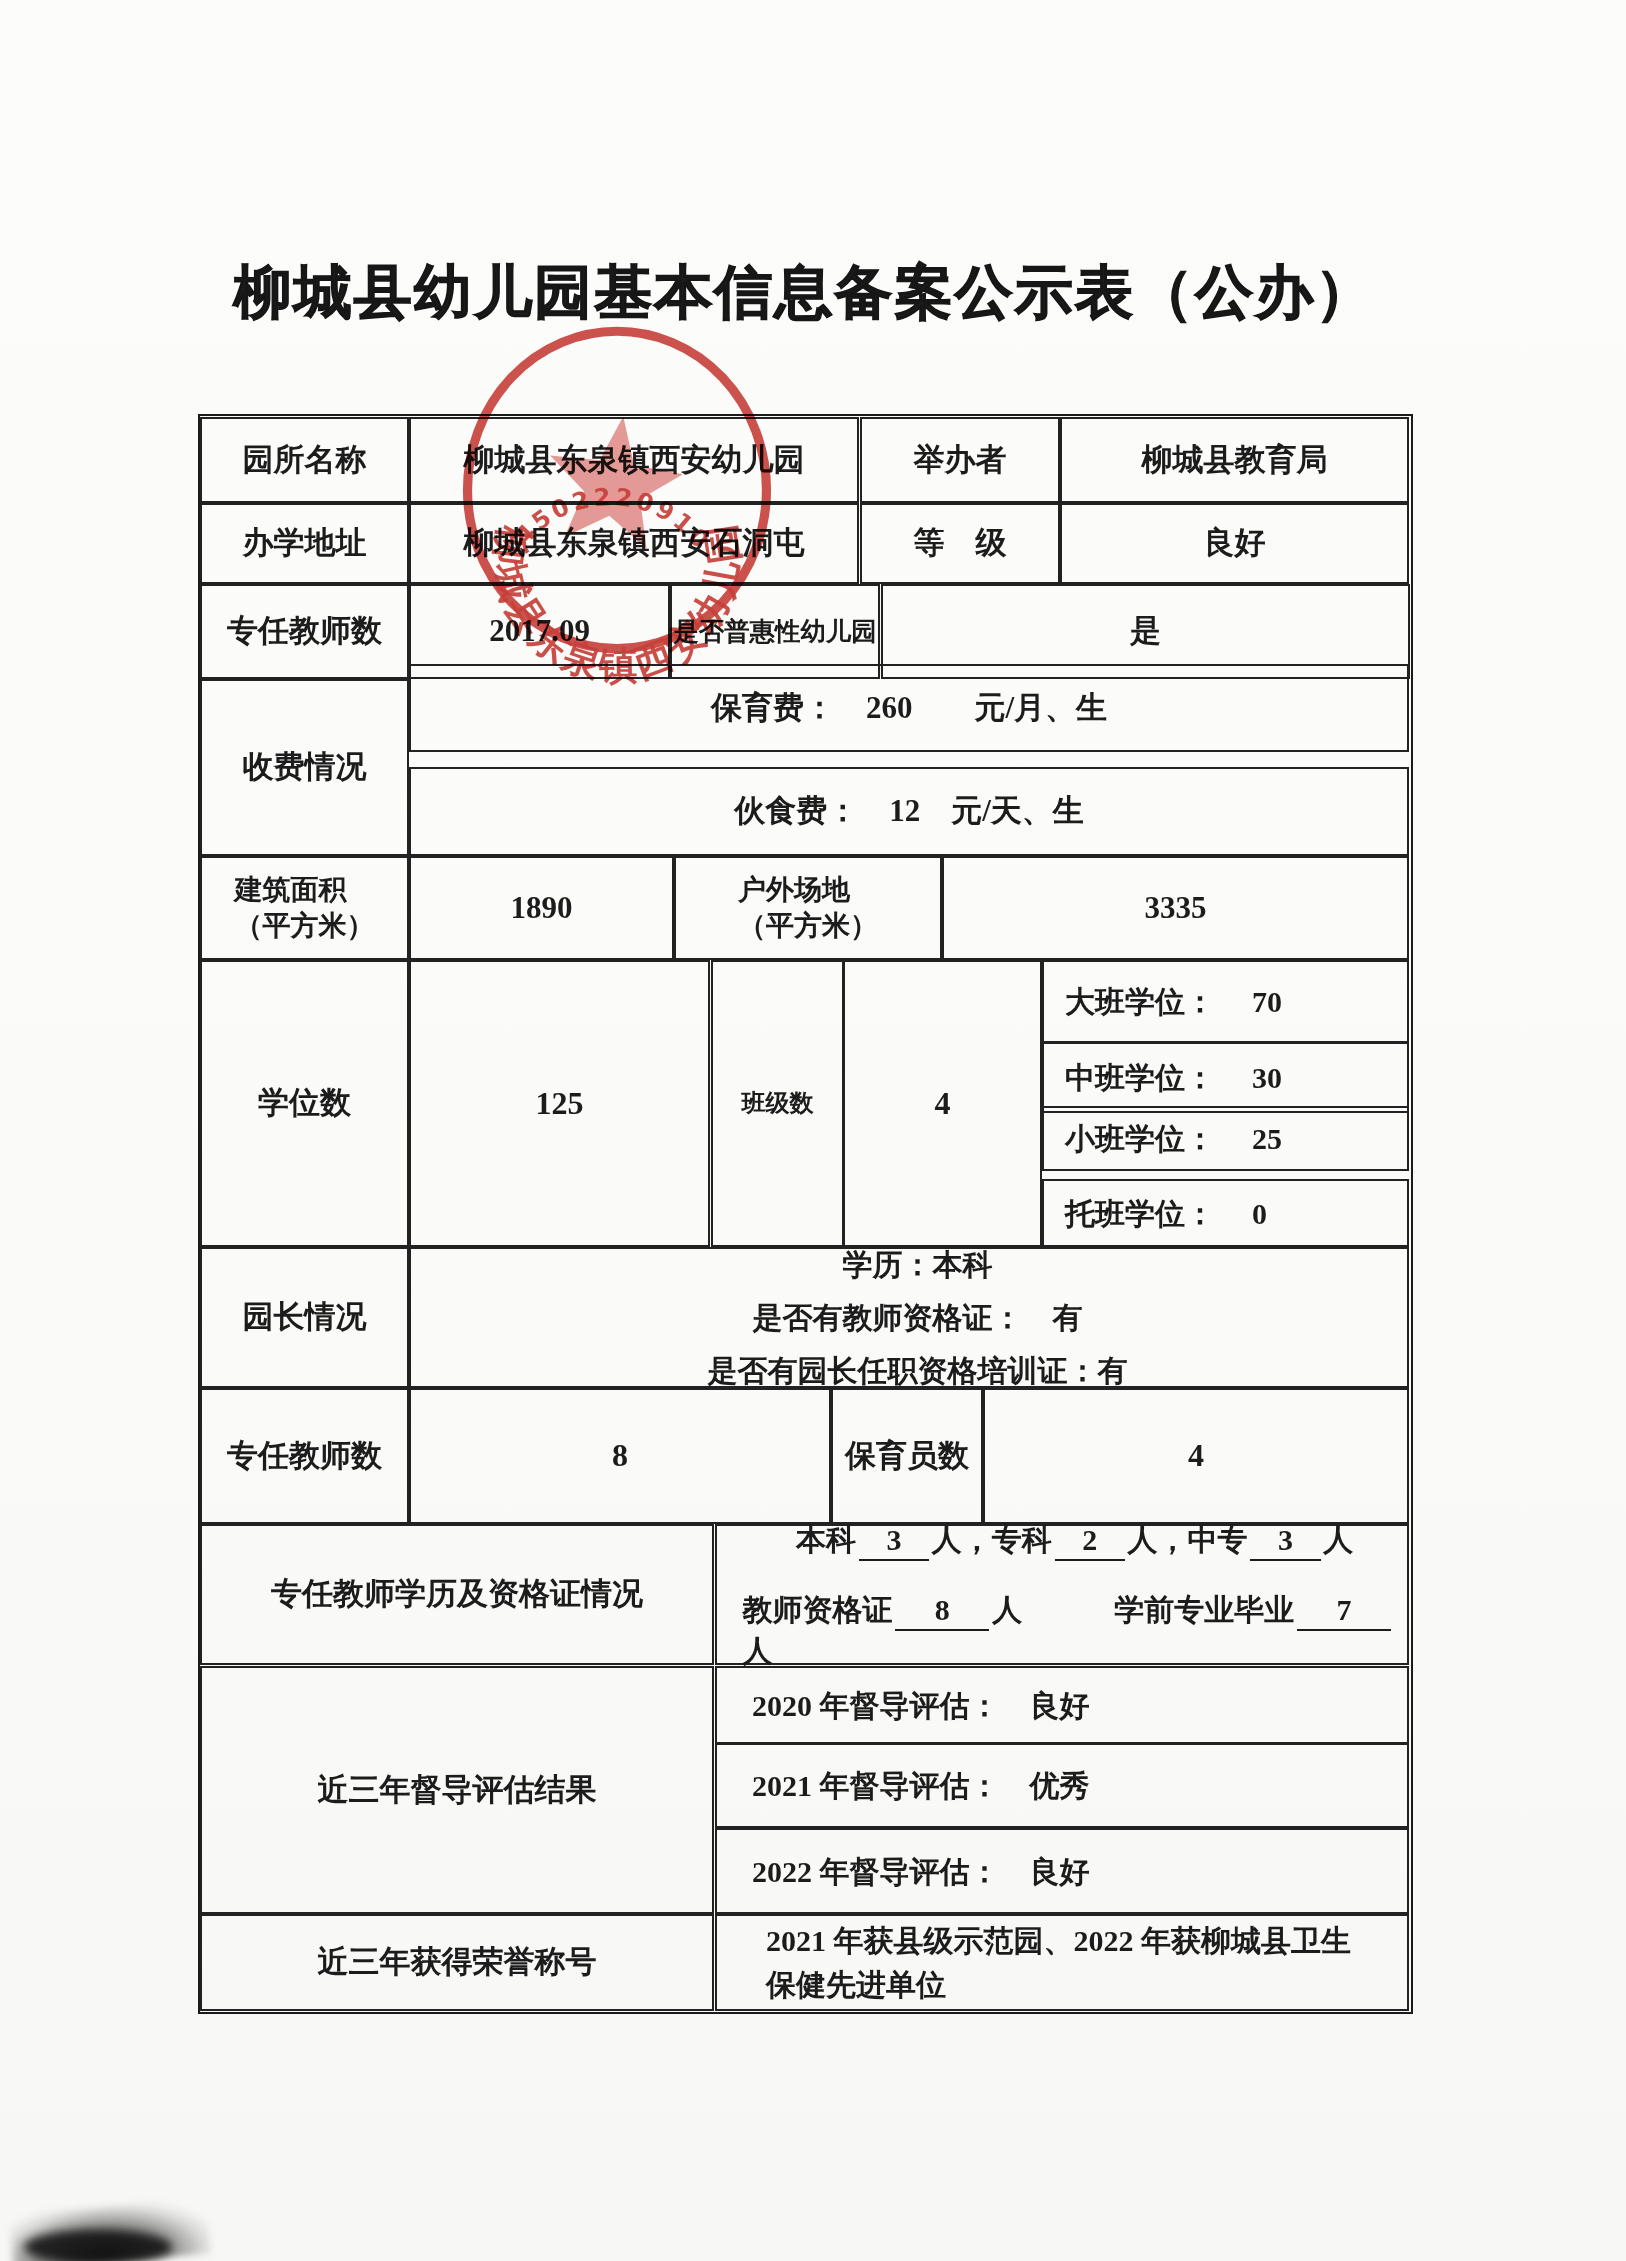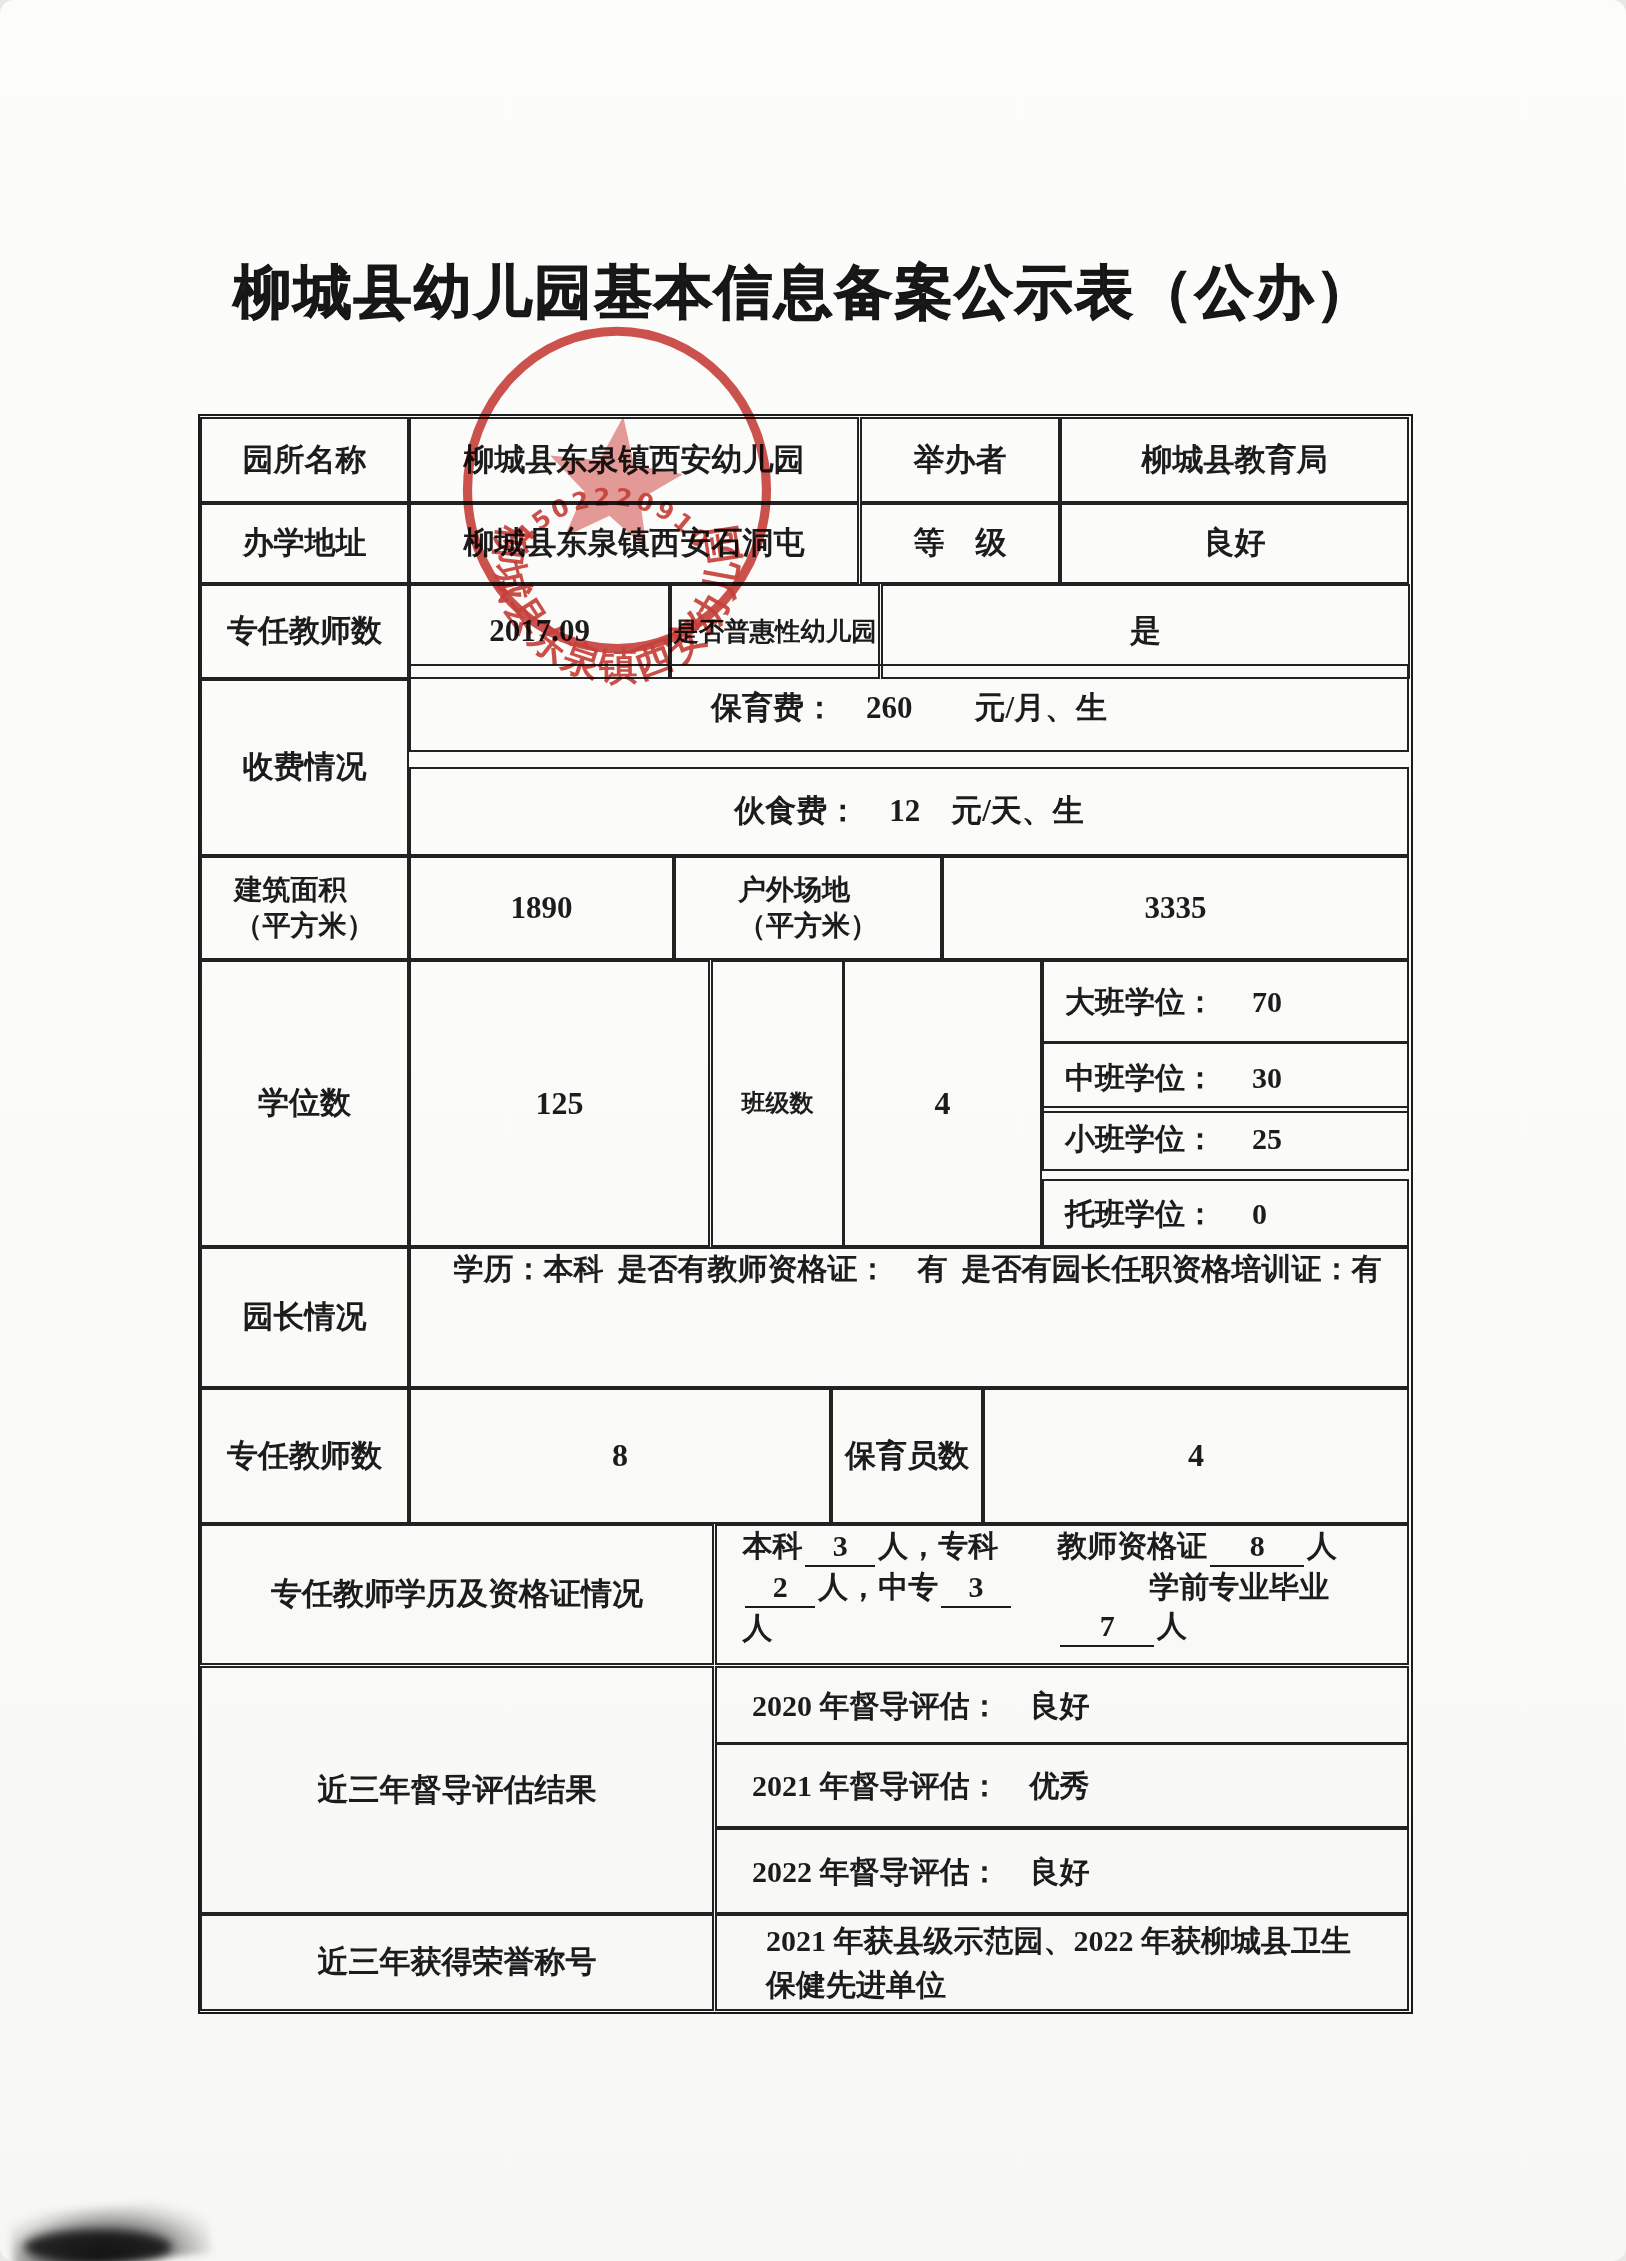--- a/index.html
+++ b/index.html
@@ -1,38 +1,37 @@
 <!DOCTYPE html>
 <html style="font-size:11.3px"><head>
 <meta charset="utf-8">
 <style>
   html,body{margin:0;padding:0;background:#e8e8e6;}
   .page{
     position:relative;width:1626px;height:2261px;overflow:hidden;
     background:linear-gradient(180deg,#fcfcfa 0%,#fafaf8 60%,#f7f7f5 100%);
     font-family:"Liberation Serif","DejaVu Serif",serif;
     color:#1c1c1c;
-    border-radius:14px;
   }
   .title{
     position:absolute;left:200px;top:254px;width:1209px;height:71px;
     font-size:58px;font-weight:bold;letter-spacing:2.1px;text-align:center;
     -webkit-text-stroke:1.1px #161616;white-space:nowrap;
   }
   .frame{position:absolute;left:198px;top:414px;width:1215px;height:1600px;
     box-sizing:border-box;border:2.8px solid #1b1b1b;}
   .cell{
     position:absolute;box-sizing:border-box;border:2.1px solid #222;
     display:flex;align-items:center;justify-content:center;
     font-weight:700;font-size:31px;line-height:1.3;color:#1c1c1c;
   }
   .pre{white-space:pre-line;}
   .fs40{font-size:28px;} .fs42{font-size:24px;} .fs36{font-size:25.4px;} .fs46{font-size:32px;}
   .slot{justify-content:flex-start;padding-left:21px;gap:37px;font-size:30px;}
-  .colcell{flex-direction:row;align-items:flex-start;justify-content:center;text-align:left;}
+  .colcell{flex-direction:column;align-items:center;justify-content:center;text-align:left;}
   .principal-content{gap:14px;padding-left:17px;font-size:30px;}
   .qual-content{gap:29px;padding-left:25.4px;font-size:30px;}
   .eval-cell{justify-content:flex-start;text-align:left;padding-left:35px;font-size:30px;}
   .honor-value{font-size:30px;line-height:1.45;padding:0 49px;}
   .num-u{display:inline-block;min-width:59px;text-align:center;border-bottom:2.1px solid #1c1c1c;padding:0 5.6px;margin:0 2.8px;}
   .num-w{min-width:83px;}
   .qgap{margin-left:92px;}
   .stamp{position:absolute;left:423px;top:296px;width:395px;height:416px;
     mix-blend-mode:multiply;opacity:.92;}
   .smudge1{position:absolute;left:11.3px;top:2206px;width:198px;height:56px;

